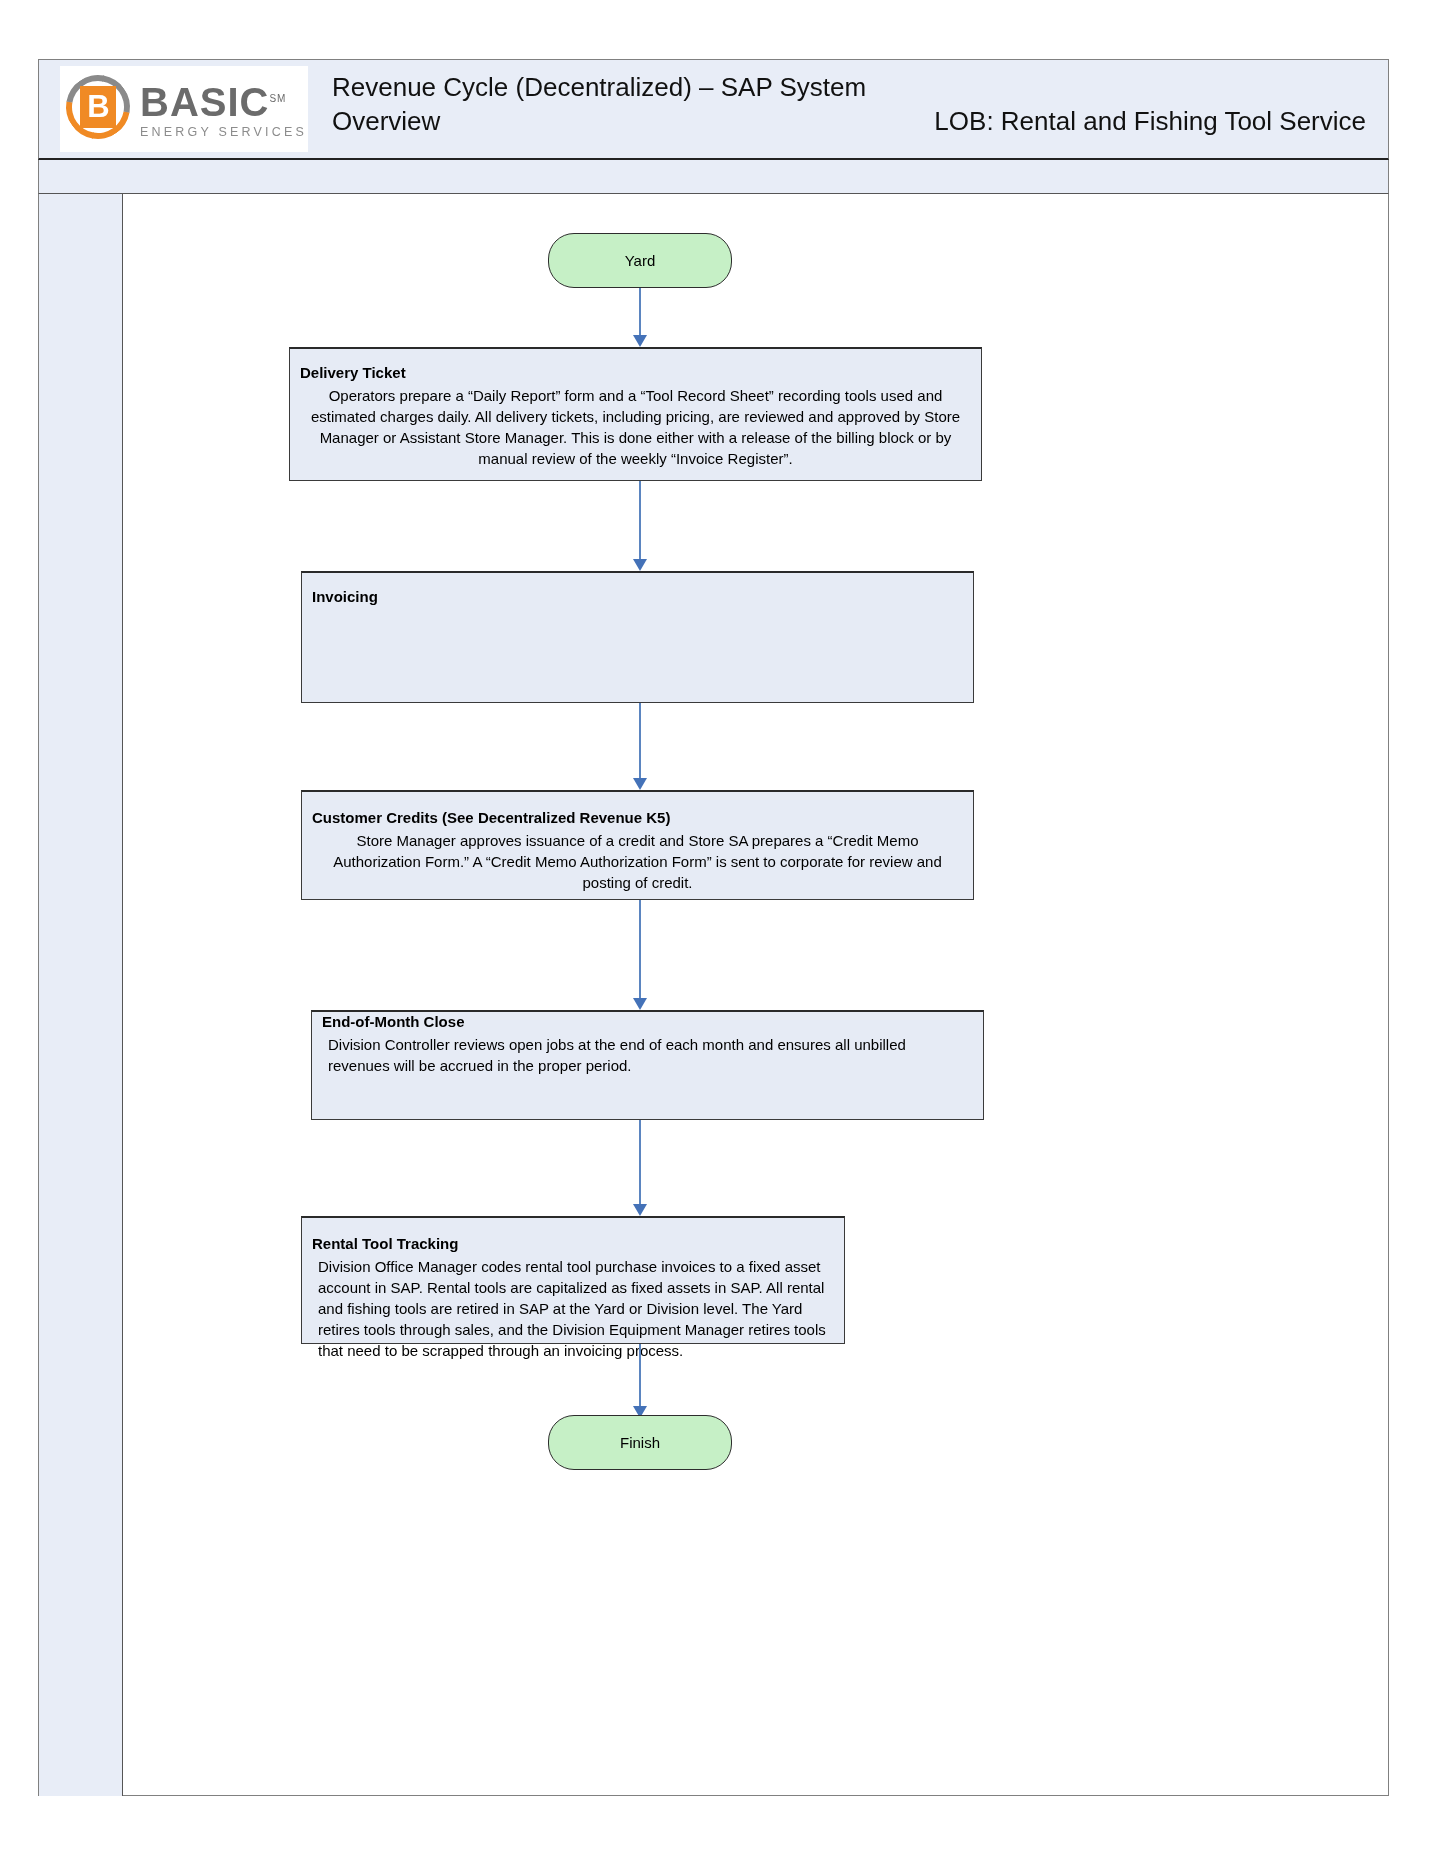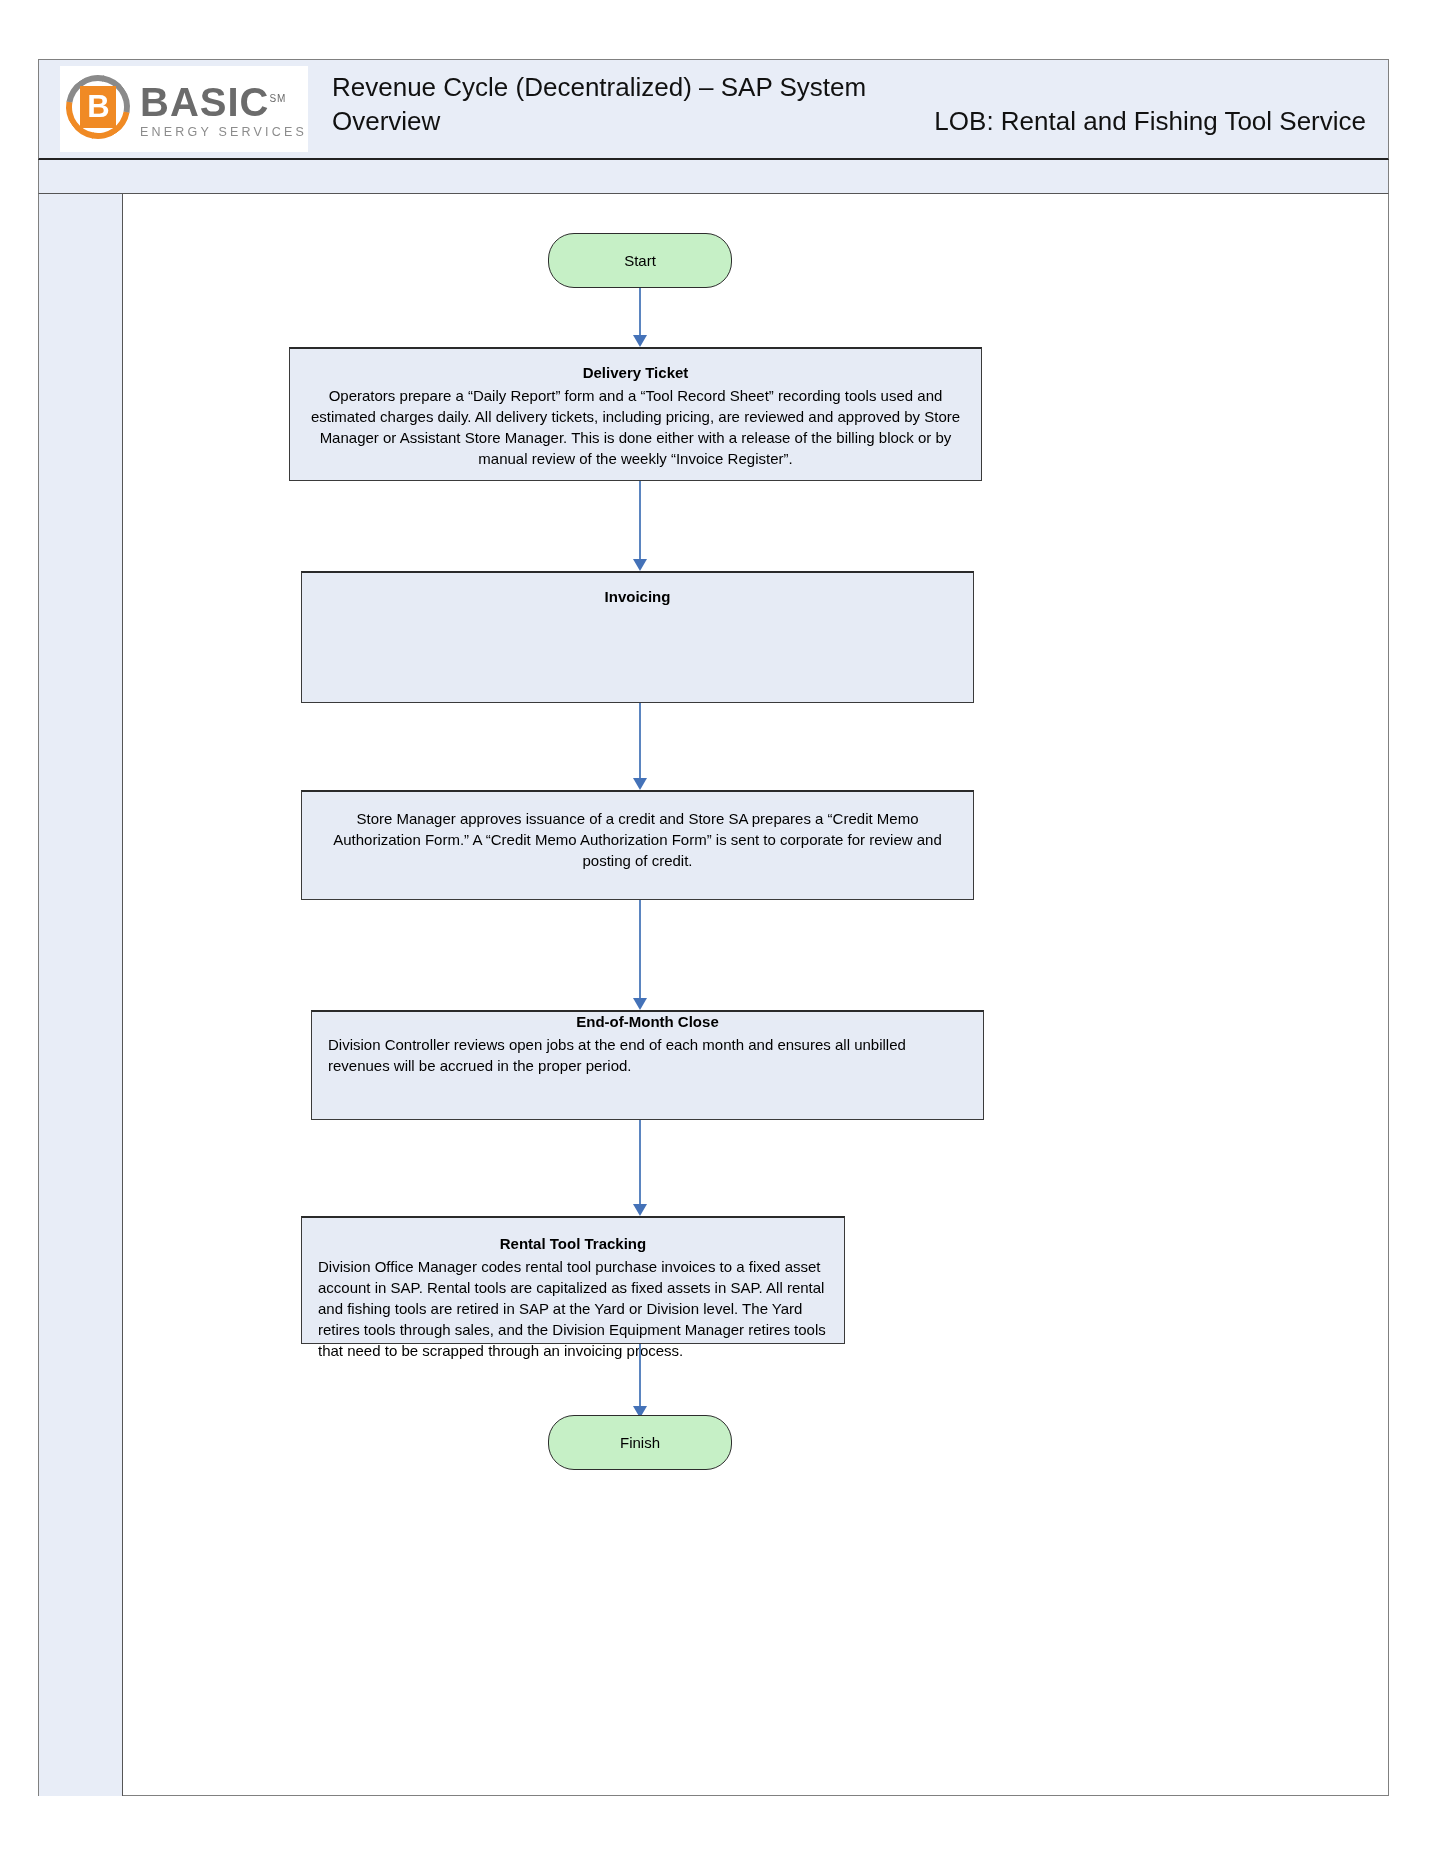--- a/index.html
+++ b/index.html
@@ -201,21 +201,21 @@
     background: #e6ebf5;
     border: 1px solid #3a3a3a;
     border-top: 2px solid #2a2a2a;
     box-sizing: border-box;
     padding: 14px 10px 10px 10px;
   }
   .proc-title {
     font-size: 15px;
     font-weight: bold;
     color: #000000;
-    text-align: center;
+    text-align: left;
     line-height: 20px;
     margin-bottom: 2px;
   }
   .proc-body {
     font-size: 15px;
     color: #000000;
     line-height: 21px;
   }
   .proc-body.center { text-align: center; }
   .proc-body.left   { text-align: left; padding: 0 6px; }
@@ -262,21 +262,21 @@
     </div>
   </div>
 </div>
 
 <div class="subheader"></div>
 <div class="lane-col"></div>
 
 <div class="canvas">
 
   <div class="terminator" style="left:425px; top:39px; width:184px; height:55px;">
-    <span>Start</span>
+    <span>Yard</span>
   </div>
 
   <div class="conn" style="left:516px; top:94px; height:49px;"></div>
   <div class="arrow-head" style="left:510px; top:141px;"></div>
 
   <div class="proc" style="left:166px; top:153px; width:693px; height:134px;">
     <div class="proc-title">Delivery Ticket</div>
     <div class="proc-body center">Operators prepare a “Daily Report” form and a “Tool Record Sheet” recording tools used and estimated charges daily. All delivery tickets, including pricing, are reviewed and approved by Store Manager or Assistant Store Manager.  This is done either with a release of the billing block or by manual review of the weekly “Invoice Register”.</div>
   </div>
 
@@ -284,20 +284,21 @@
   <div class="arrow-head" style="left:510px; top:365px;"></div>
 
   <div class="proc" style="left:178px; top:377px; width:673px; height:132px; ">
     <div class="proc-title">Invoicing</div>
   </div>
 
   <div class="conn" style="left:516px; top:509px; height:77px;"></div>
   <div class="arrow-head" style="left:510px; top:584px;"></div>
 
   <div class="proc" style="left:178px; top:596px; width:673px; height:110px; padding-top:16px;">
+    <div class="proc-title">Customer Credits (See Decentralized Revenue K5)</div>
     <div class="proc-body center">Store Manager approves issuance of a credit and Store SA prepares a “Credit Memo Authorization Form.” A  “Credit Memo Authorization Form” is sent to corporate for review and posting of credit.</div>
   </div>
 
   <div class="conn" style="left:516px; top:706px; height:100px;"></div>
   <div class="arrow-head" style="left:510px; top:804px;"></div>
 
   <div class="proc" style="left:188px; top:816px; width:673px; height:110px; padding-top:0;">
     <div class="proc-title">End-of-Month Close</div>
     <div class="proc-body left">Division Controller reviews open jobs at the end of each month and ensures all unbilled revenues will be accrued in the proper period.</div>
   </div>

